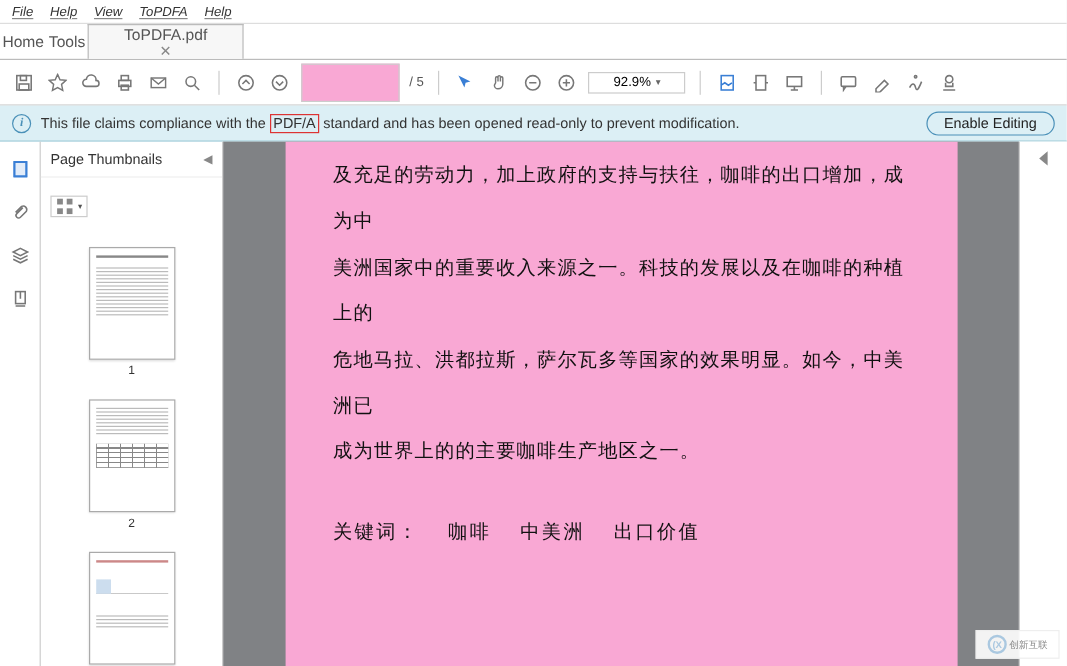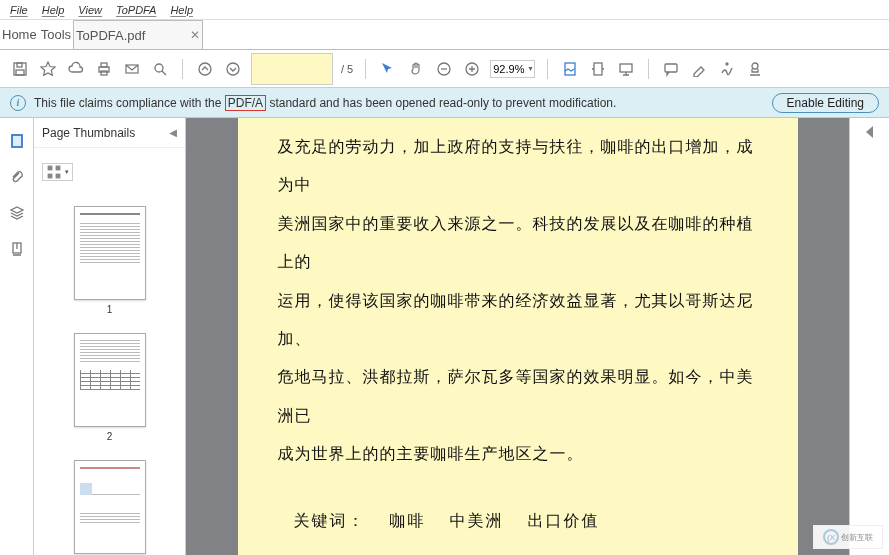--- a/index.html
+++ b/index.html
@@ -1,28 +1,28 @@
 <!DOCTYPE html>
 <html><head>
 <meta charset="utf-8">
 <style>
 * { margin:0; padding:0; box-sizing:border-box; font-family:"Segoe UI",Arial,sans-serif; }
 html,body { width:889px; height:555px; overflow:hidden; background:#fff; }
 .menubar { height:20px; display:flex; gap:14px; padding:2px 10px; font-size:11px; color:#333; border-bottom:1px solid #ddd; align-items:center;font-style:italic; }
 .menubar span { text-decoration:underline; text-decoration-color:#888; text-underline-offset:2px; cursor:default; }
 .tabs { height:30px; display:flex; border-bottom:1px solid #bbb; font-size:13px; color:#555; }
 .tab { display:flex; align-items:center; padding:0 2px; cursor:pointer; }
-.tab.file { width:130px; background:#f7f7f7; border:1px solid #bbb; border-bottom:none; justify-content:space-between; }
+.tab.file { width:130px; background:#f7f7f7; border:1px solid #bbb; border-bottom:none; justify-content:space-between;flex-direction:column; }
 .tab.file .close { color:#888; font-size:12px; }
 .toolbar { height:38px; display:flex; align-items:center; gap:8px; padding:0 10px; border-bottom:1px solid #ccc; }
 .toolbar .ico { width:20px; height:20px; display:flex; align-items:center; justify-content:center; color:#555; }
 .toolbar .sep { width:1px; height:20px; background:#ccc; margin:0 4px; }
 .toolbar input.page { width:26px; height:20px; text-align:center; font-size:11px; border:1px solid #ccc; }
 .toolbar .pgcount { font-size:11px; color:#555; }
-.toolbar .zoom { font-size:11px; padding:2px 2px; display:flex; align-items:center; gap:4px; border:1px solid #ccc; }
+.toolbar .zoom { font-size:11px; padding:2px 20px; display:flex; align-items:center; gap:4px; border:1px solid #ccc; }
 .toolbar .zoom::after { content:"▾"; font-size:8px; color:#666; }
 .infobar { height:30px; background:#dceff5; border-bottom:1px solid #a8cfdb; display:flex; align-items:center; padding:0 10px; font-size:12px; color:#333; gap:8px; }
 .infobar .info-i { width:16px; height:16px; border:1.5px solid #4a90b8; border-radius:50%; display:flex; align-items:center; justify-content:center; font-size:10px; color:#4a90b8; font-style:italic; font-family:serif; font-weight:bold; }
 .infobar .highlight { border:1.5px solid #d33; padding:0 2px; }
 .infobar .spacer { flex:1; }
 .infobar .enable { border:1.5px solid #4a90b8; border-radius:12px; padding:2px 14px; font-size:12px; color:#222; cursor:pointer; }
 .mainrow { display:flex; height:437px; }
 .rail { width:34px; border-right:1px solid #ccc; display:flex; flex-direction:column; align-items:center; gap:18px; padding-top:14px; }
 .rail .ri { width:18px; height:18px; display:flex; align-items:center; justify-content:center; color:#666; }
 .rail .ri.active { color:#3a7fd5; }
@@ -34,23 +34,23 @@
 .sidebar .opts .opt::after { content:"▾"; font-size:7px; }
 .thumbs { flex:1; overflow:auto; padding:10px 0; }
 .thumb { width:72px; margin:0 auto 18px; text-align:center; }
 .thumb .card { width:72px; height:94px; border:1px solid #aaa; background:#fff; box-shadow:0 1px 2px rgba(0,0,0,.15); padding:6px 5px; display:flex; flex-direction:column; gap:2px; }
 .thumb .ln { height:1px; background:#bbb; }
 .thumb .ln.st { height:2px; background:#888; }
 .thumb .tb { height:20px; background:repeating-linear-gradient(0deg,#888 0 1px,transparent 1px 4px),repeating-linear-gradient(90deg,#888 0 1px,transparent 1px 10px); }
 .thumb .bar { height:12px; background:linear-gradient(90deg,#cde 20%, #cde 20%, transparent 20%),linear-gradient(0deg,#bbb 0 1px,transparent 1px 100%); }
 .thumb .num { font-size:10px; color:#333; margin-top:4px; }
 .viewer { flex:1; background:#808285; display:flex; justify-content:center; overflow:hidden; position:relative; }
-.page { width:560px; background:#fef9c3; margin-top:0; padding:10px 40px 20px; font-family:"KaiTi","STKaiti","SimSun",serif; font-size:16px; line-height:2.4; color:#111; letter-spacing:1px; }
+.page { width:560px; background:#f9a8d4; margin-top:0; padding:10px 40px 20px; font-family:"KaiTi","STKaiti","SimSun",serif; font-size:16px; line-height:2.4; color:#111; letter-spacing:1px; }
 .page p { margin:0; }
-.page .kw { margin:28px 16px; letter-spacing:2px; }
+.page .kw { margin:28px 0; letter-spacing:2px; }
 .page .kw span { margin-right:24px; }
 .rightrail { width:40px; background:#fff; border-left:1px solid #ccc; display:flex; justify-content:center; padding-top:8px; }
 .rightrail .tri { width:0; height:0; border-top:6px solid transparent; border-bottom:6px solid transparent; border-right:7px solid #888; }
 .watermark { position:absolute; right:6px; bottom:6px; width:70px; height:24px; border:1px solid #eee; font-size:8px; color:#888; display:flex; align-items:center; justify-content:center; gap:2px; background:rgba(255,255,255,.9); }
 .watermark .wc { width:16px; height:16px; border:2px solid #aac8e0; border-radius:50%; display:flex; align-items:center; justify-content:center; font-size:8px; color:#aac8e0; font-weight:bold; }
 svg { width:16px; height:16px; }
 </style>
 </head>
 <body>
 
@@ -294,21 +294,20 @@
           </div>
         <div class="num">3</div>
       </div>
     </div>
   </div>
 
   <div class="viewer">
     <div class="page">
       <p>及充足的劳动力，加上政府的支持与扶往，咖啡的出口增加，成为中</p>
       <p>美洲国家中的重要收入来源之一。科技的发展以及在咖啡的种植上的</p>
-      <p>运用，使得该国家的咖啡带来的经济效益显著，尤其以哥斯达尼加、</p>
       <p>危地马拉、洪都拉斯，萨尔瓦多等国家的效果明显。如今，中美洲已</p>
       <p>成为世界上的的主要咖啡生产地区之一。</p>
       <p class="kw"><span>关键词：</span><span>咖啡</span><span>中美洲</span><span>出口价值</span></p>
 
     </div>
   </div>
 
   <div class="rightrail">
     <div class="tri"></div>
   </div>

